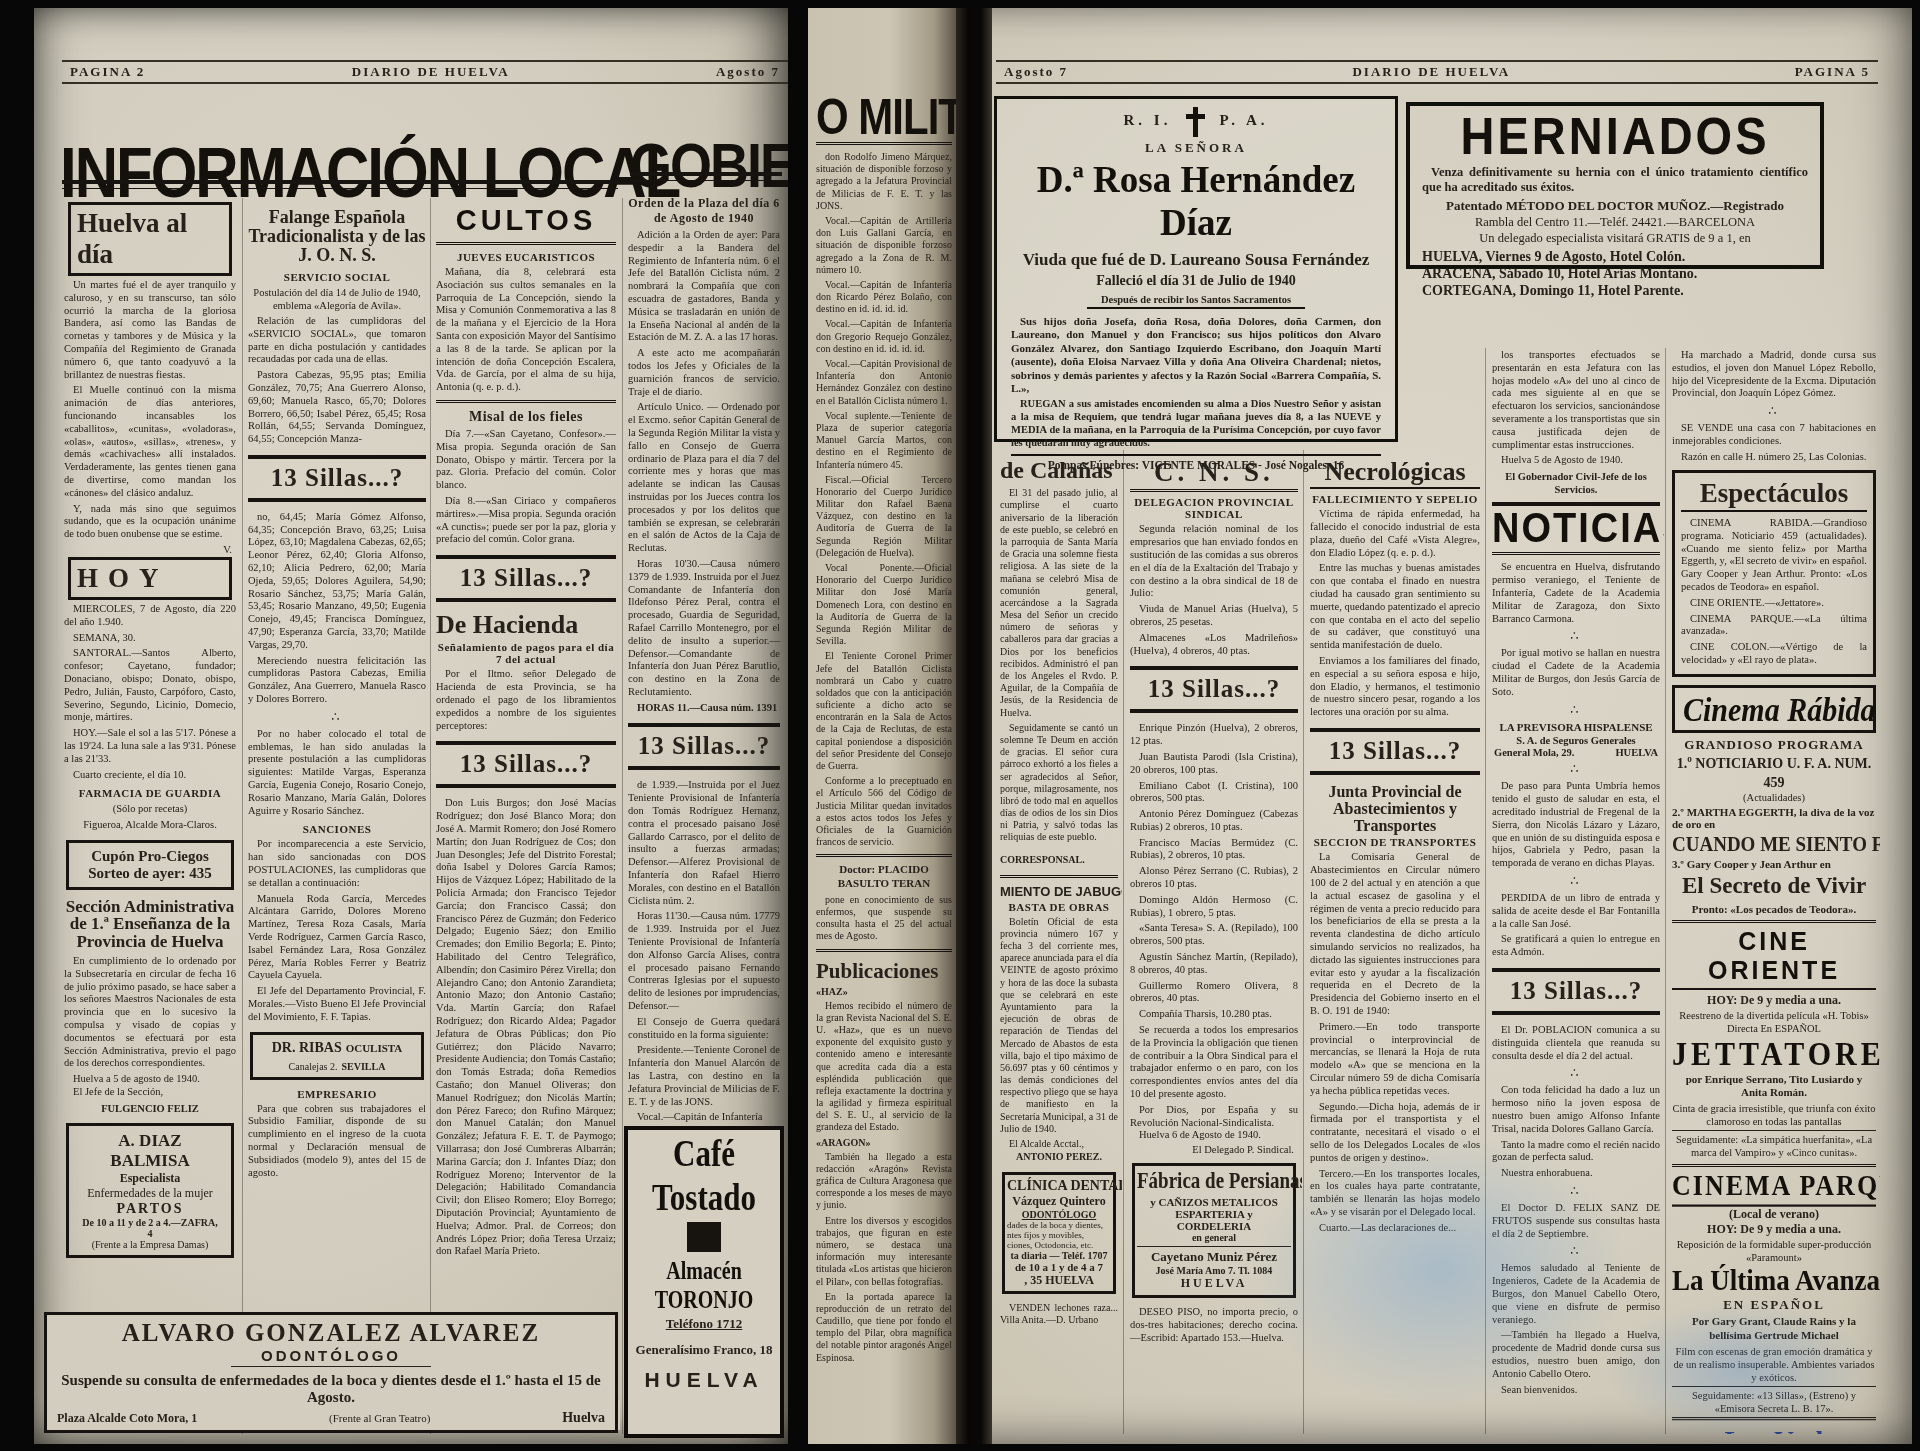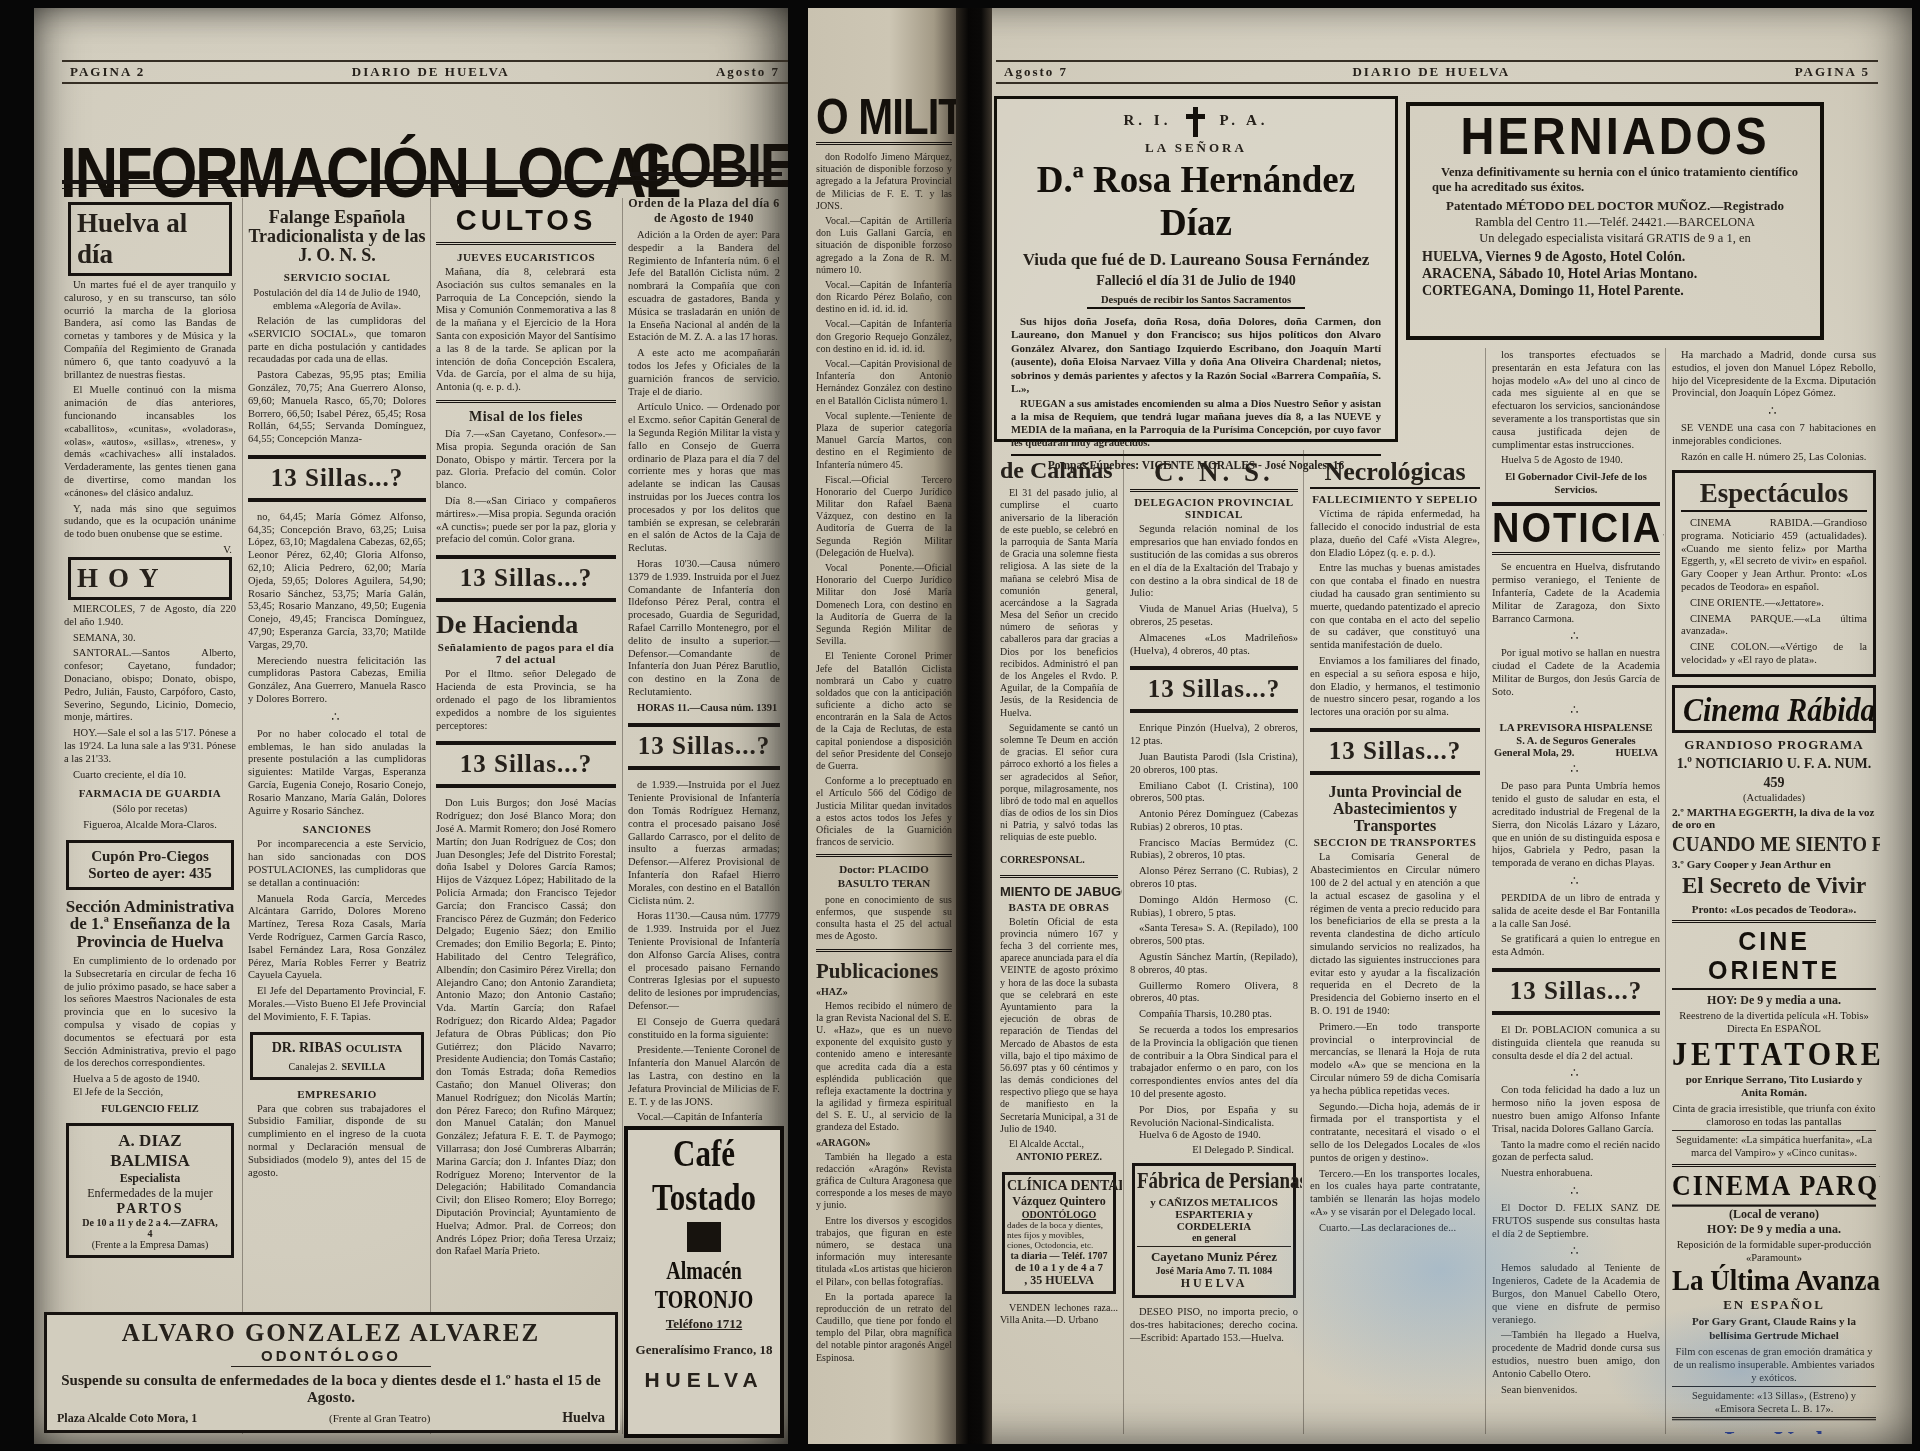--- a/index.html
+++ b/index.html
@@ -230,23 +230,23 @@
     <div style="font-weight:bold;font-size:13px;letter-spacing:3px;margin-top:3px;">LA SEÑORA</div>
     <div class="obit-name">D.ª Rosa Hernández Díaz</div>
     <div style="font-weight:bold;font-size:17px;">Viuda que fué de D. Laureano Sousa Fernández</div>
     <div style="font-weight:bold;font-size:14px;margin-top:3px;">Falleció el día 31 de Julio de 1940</div>
     <div style="font-weight:bold;font-size:10.5px;border-bottom:2px solid #14100b;display:inline-block;padding:1px 14px 2px;">Después de recibir los Santos Sacramentos</div>
     <p class="t" style="font-size:11px;font-weight:bold;margin-top:6px;">Sus hijos doña Josefa, doña Rosa, doña Dolores, doña Carmen, don Laureano, don Manuel y don Francisco; sus hijos políticos don Alvaro González Alvarez, don Santiago Izquierdo Escribano, don Joaquín Martí (ausente), doña Eloisa Narvaez Villa y doña Ana Oliveira Chardenal; nietos, sobrinos y demás parientes y afectos y la Razón Social «Barrera Compañía, S. L.»,</p>
     <p class="t" style="font-size:10.5px;font-weight:bold;">RUEGAN a sus amistades encomienden su alma a Dios Nuestro Señor y asistan a la misa de Requiem, que tendrá lugar mañana jueves día 8, a las NUEVE y MEDIA de la mañana, en la Parroquia de la Purísima Concepción, por cuyo favor les quedarán muy agradecidos.</p>
     <div style="border-top:2px solid #14100b;font-weight:bold;font-size:11.5px;padding-top:3px;margin-top:4px;">Pompas Fúnebres: VICENTE MORALES - José Nogales, 16</div>
   </div>
 
-  <div class="herniados" style="left:598px;top:94px;width:418px;height:238px;">
+  <div class="herniados" style="left:598px;top:94px;width:418px;height:167px;">
     <div class="hern-h">HERNIADOS</div>
-    <p class="t" style="font-size:12.5px;font-weight:bold;margin:2px 10px;">Venza definitivamente su hernia con el único tratamiento científico que ha acreditado sus éxitos.</p>
+    <p class="t" style="font-size:12.5px;font-weight:bold;margin:2px 0;">Venza definitivamente su hernia con el único tratamiento científico que ha acreditado sus éxitos.</p>
     <p class="tc tb" style="font-size:13px;margin:1px 0;">Patentado MÉTODO DEL DOCTOR MUÑOZ.—Registrado</p>
     <p class="tc" style="font-size:12.5px;margin:1px 0;">Rambla del Centro 11.—Teléf. 24421.—BARCELONA</p>
     <p class="tc" style="font-size:12.5px;margin:1px 0;">Un delegado especialista visitará GRATIS de 9 a 1, en</p>
     <p class="tb" style="font-size:14px;margin:2px 0 0;">HUELVA, Viernes 9 de Agosto, Hotel Colón.</p>
     <p class="tb" style="font-size:14px;margin:1px 0 0;">ARACENA, Sábado 10, Hotel Arias Montano.</p>
     <p class="tb" style="font-size:14px;margin:1px 0 0;">CORTEGANA, Domingo 11, Hotel Parente.</p>
   </div>
 
   <div class="vr" style="left:315px;top:442px;bottom:10px;"></div>
   <div class="vr" style="left:495px;top:442px;bottom:10px;"></div>

